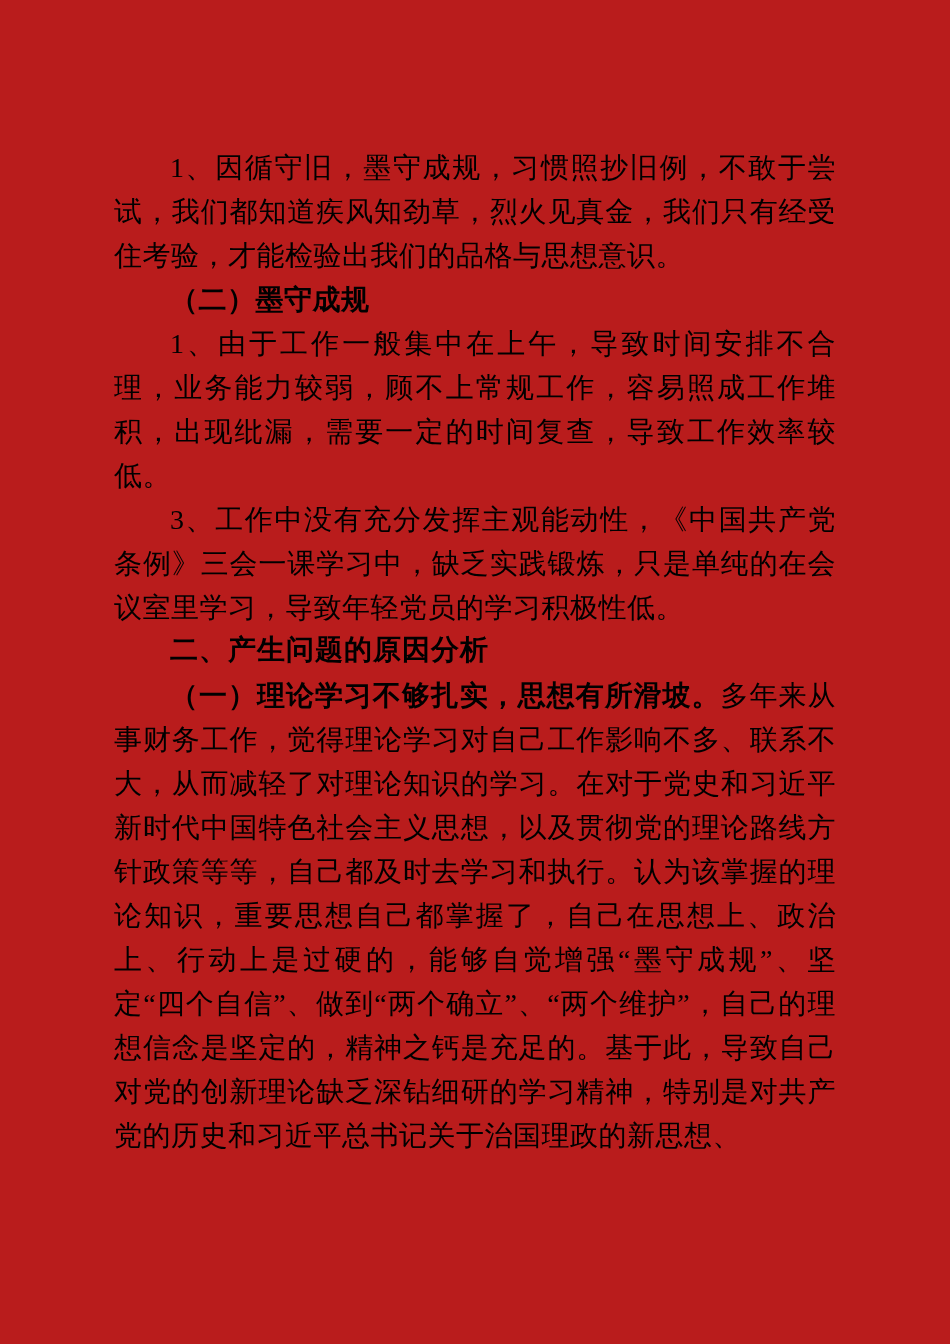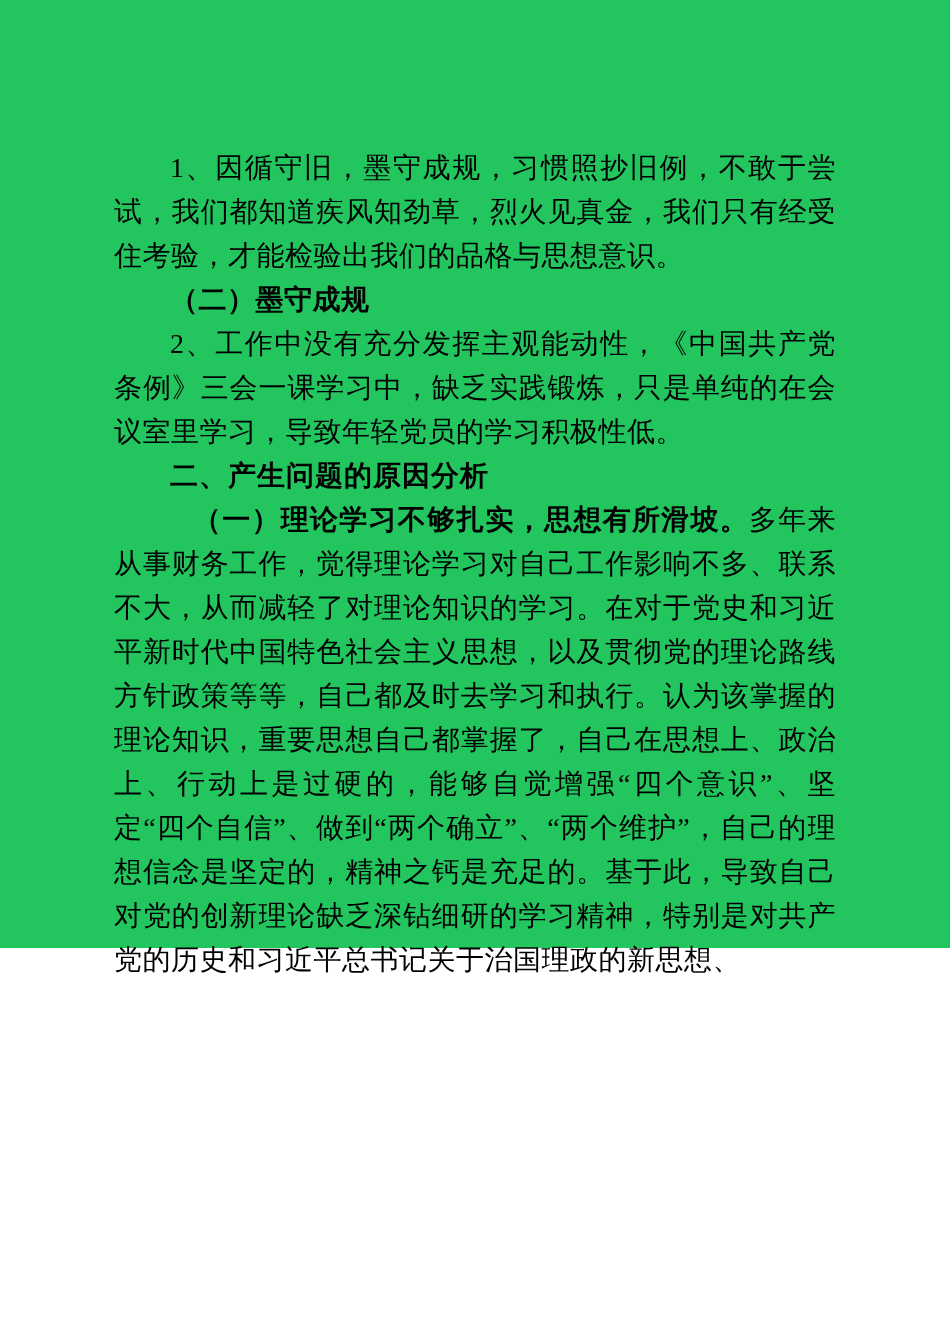--- a/index.html
+++ b/index.html
@@ -6,60 +6,60 @@
   html, body { background: #ffffff; }
   body {
     width: 950px;
     height: 1344px;
     font-family: "Liberation Serif", serif;
     color: #000000;
     overflow: hidden;
   }
   .page {
     width: 950px;
-    height: 948px;
-    background: #22c55e;
+    height: 1344px;
+    background: #b91c1c;
     position: relative;
   }
   .content {
     padding: 146px 114px 0 114px;
   }
   p.para {
     font-size: 28px;
     line-height: 44px;
     text-align: justify;
     text-indent: 2em;
     letter-spacing: 0.5px;
     word-break: break-all;
   }
   p.subhead {
     font-weight: bold;
   }
   p.heading {
     font-weight: bold;
-    font-family: Liberation Serif, serif;
+    font-family: Liberation Mono, monospace;
     letter-spacing: 1px;
   }
   .lead-bold {
     font-weight: bold;
-    margin-left: 23px;
   }
 </style>
 </head>
 <body>
 
 <div class="page">
   <div class="content">
 
     <p class="para">1、因循守旧，墨守成规，习惯照抄旧例，不敢于尝试，我们都知道疾风知劲草，烈火见真金，我们只有经受住考验，才能检验出我们的品格与思想意识。</p>
 
 
     <p class="para subhead">（二）墨守成规</p>
 
+    <p class="para">1、由于工作一般集中在上午，导致时间安排不合理，业务能力较弱，顾不上常规工作，容易照成工作堆积，出现纰漏，需要一定的时间复查，导致工作效率较低。</p>
 
-    <p class="para">2、工作中没有充分发挥主观能动性，《中国共产党条例》三会一课学习中，缺乏实践锻炼，只是单纯的在会议室里学习，导致年轻党员的学习积极性低。</p>
+    <p class="para">3、工作中没有充分发挥主观能动性，《中国共产党条例》三会一课学习中，缺乏实践锻炼，只是单纯的在会议室里学习，导致年轻党员的学习积极性低。</p>
 
     <p class="para heading">二、产生问题的原因分析</p>
 
-    <p class="para"><span class="lead-bold">（一）理论学习不够扎实，思想有所滑坡。</span><span>多年来从事财务工作，觉得理论学习对自己工作影响不多、联系不大，从而减轻了对理论知识的学习。在对于党史和习近平新时代中国特色社会主义思想，以及贯彻党的理论路线方针政策等等，自己都及时去学习和执行。认为该掌握的理论知识，重要思想自己都掌握了，自己在思想上、政治上、行动上是过硬的，能够自觉增强“四个意识”、坚定“四个自信”、做到“两个确立”、“两个维护”，自己的理想信念是坚定的，精神之钙是充足的。基于此，导致自己对党的创新理论缺乏深钻细研的学习精神，特别是对共产党的历史和习近平总书记关于治国理政的新思想、</span></p>
+    <p class="para"><span class="lead-bold">（一）理论学习不够扎实，思想有所滑坡。</span><span>多年来从事财务工作，觉得理论学习对自己工作影响不多、联系不大，从而减轻了对理论知识的学习。在对于党史和习近平新时代中国特色社会主义思想，以及贯彻党的理论路线方针政策等等，自己都及时去学习和执行。认为该掌握的理论知识，重要思想自己都掌握了，自己在思想上、政治上、行动上是过硬的，能够自觉增强“墨守成规”、坚定“四个自信”、做到“两个确立”、“两个维护”，自己的理想信念是坚定的，精神之钙是充足的。基于此，导致自己对党的创新理论缺乏深钻细研的学习精神，特别是对共产党的历史和习近平总书记关于治国理政的新思想、</span></p>
 
   </div>
 </div>
 
 </body></html>

